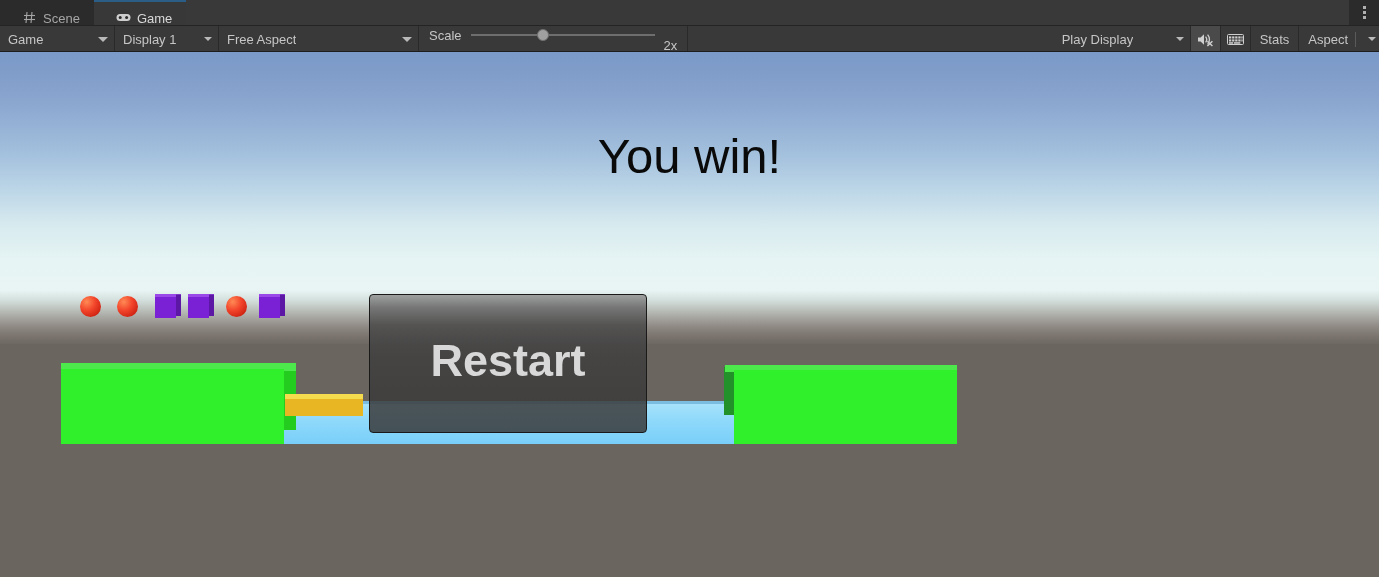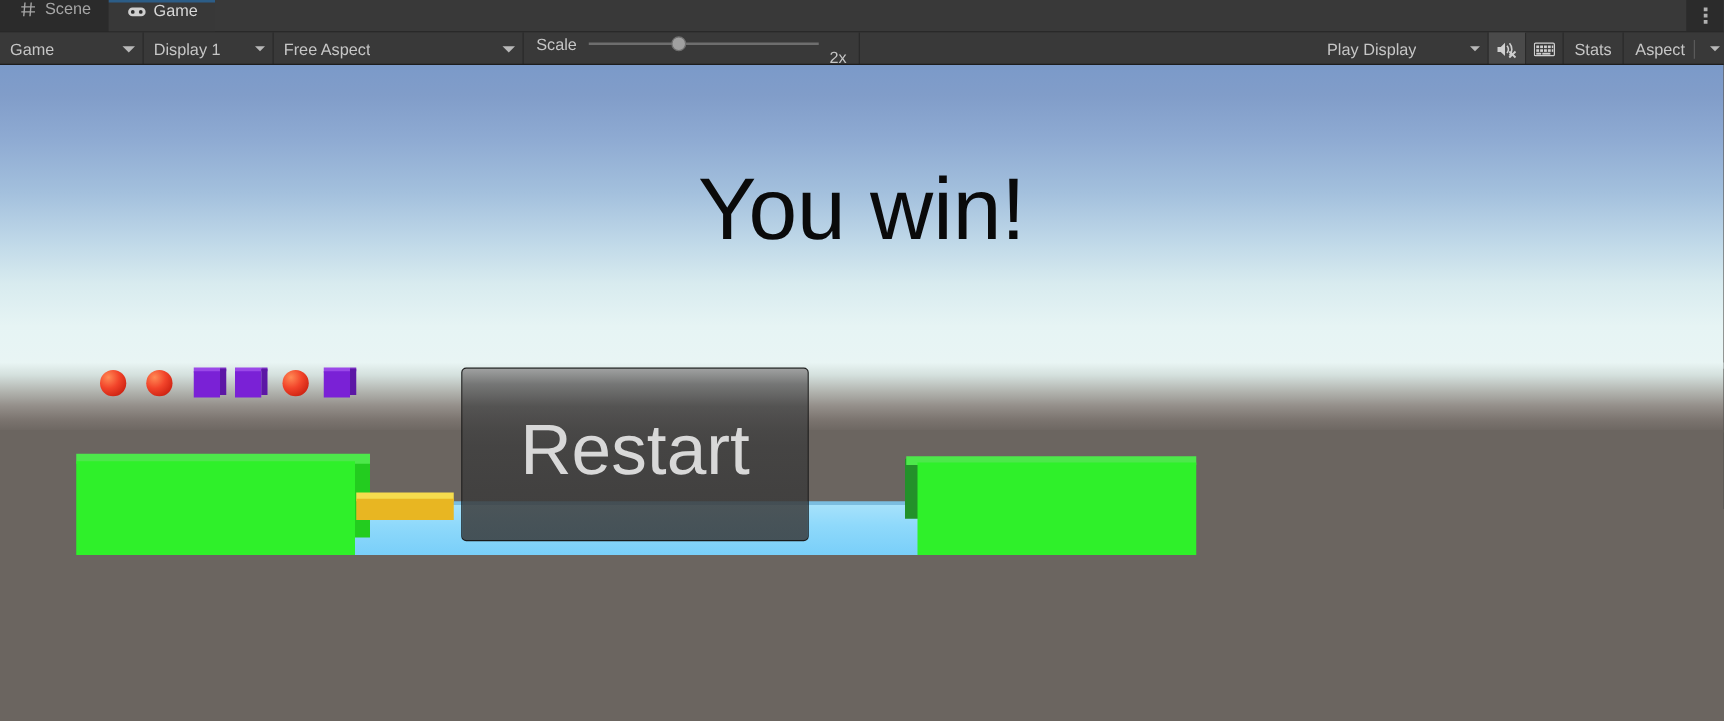--- a/index.html
+++ b/index.html
@@ -28,23 +28,23 @@
     height: 25px;
     background: #393939;
     display: flex;
     align-items: flex-end;
     border-bottom: 1px solid #242424;
   }
   .tab {
     position: relative;
     height: 25px;
     display: flex;
-    align-items: flex-start;
+    align-items: flex-end;
     gap: 6px;
-    padding: 0 14px 0 15px;
+    padding: 0 14px 0 22px;
     font-size: 13px;
     color: #b4b4b4;
     box-sizing: border-box;
     cursor: default;
     user-select: none;
   }
   .tab.inactive {
     background: #2b2b2b;
     color: #a6a6a6;
   }
@@ -250,21 +250,21 @@
     background: #6b6560;
   }
 
   
   .win-text {
     position: absolute;
     left: 0;
     top: 80px;
     width: 100%;
     text-align: center;
-    font-size: 70px;
+    font-size: 49px;
     line-height: 1;
     color: #0a0a0a;
     font-family: "Liberation Sans", sans-serif;
     font-weight: 400;
     letter-spacing: 0px;
     z-index: 25;
     user-select: none;
   }
 
   
@@ -424,25 +424,25 @@
       rgba(62,62,62,0.84) 45%,
       rgba(58,58,58,0.84) 72%,
       rgba(56,56,56,0.84) 100%);
     display: flex;
     align-items: center;
     justify-content: center;
     cursor: pointer;
     user-select: none;
   }
   .restart-label {
-    font-size: 57px;
+    font-size: 45px;
     line-height: 1;
     color: #d8d8d8;
     font-family: "Liberation Sans", sans-serif;
-    font-weight: 400;
+    font-weight: 700;
     position: relative;
     z-index: 2;
     margin-top: -6px;
   }
 
   
   .watermark {
     position: absolute;
     right: 18px;
     bottom: 10px;

